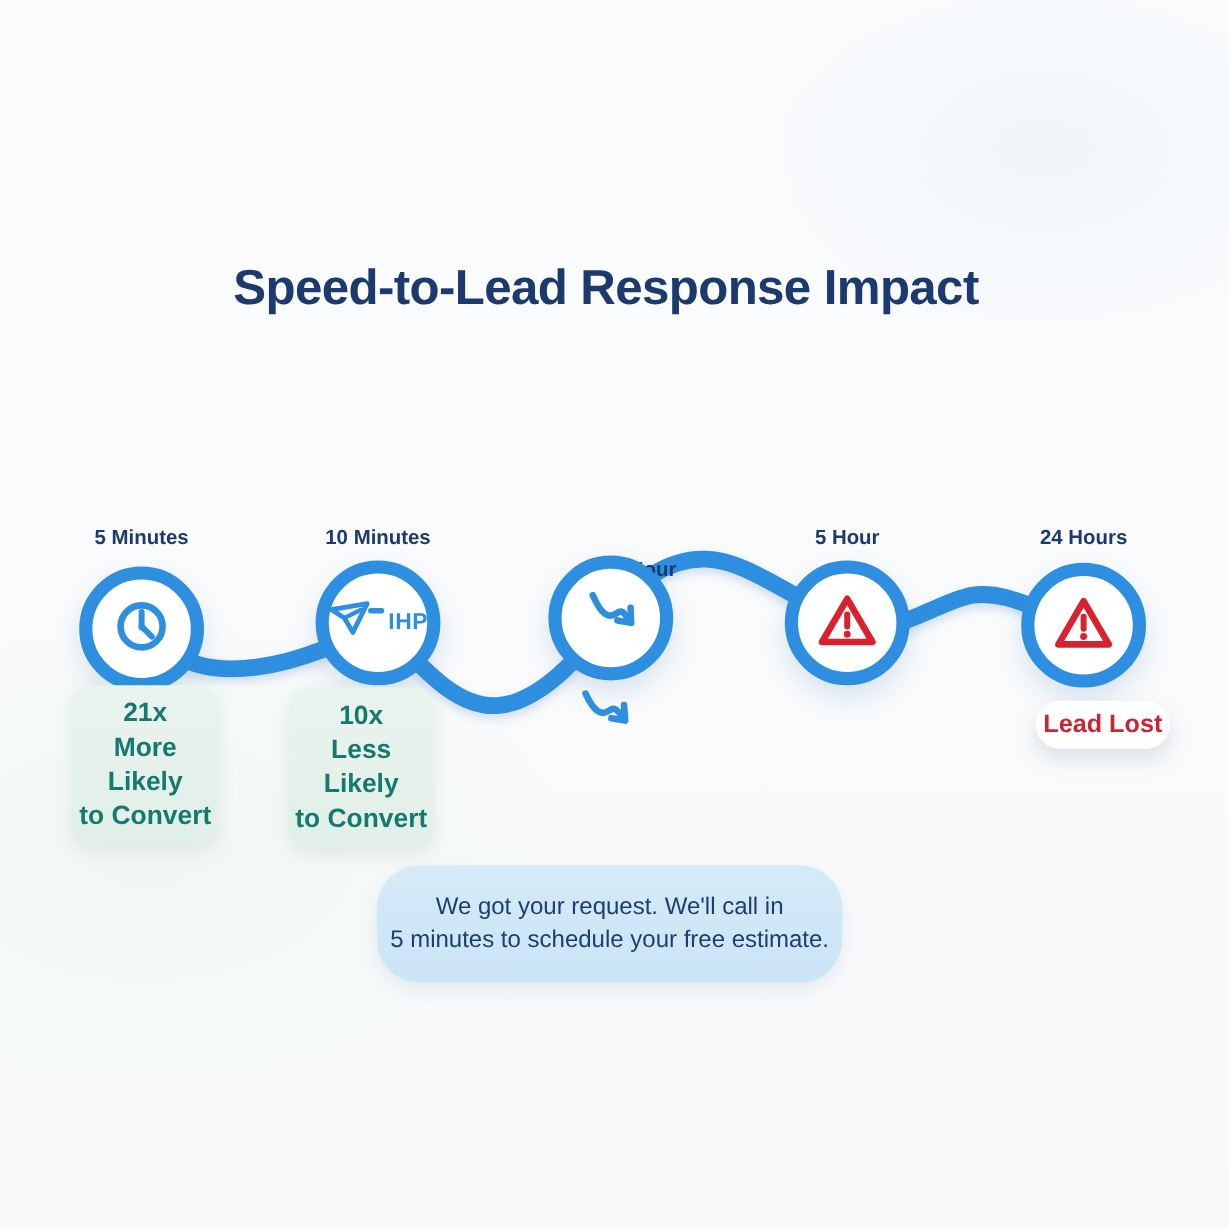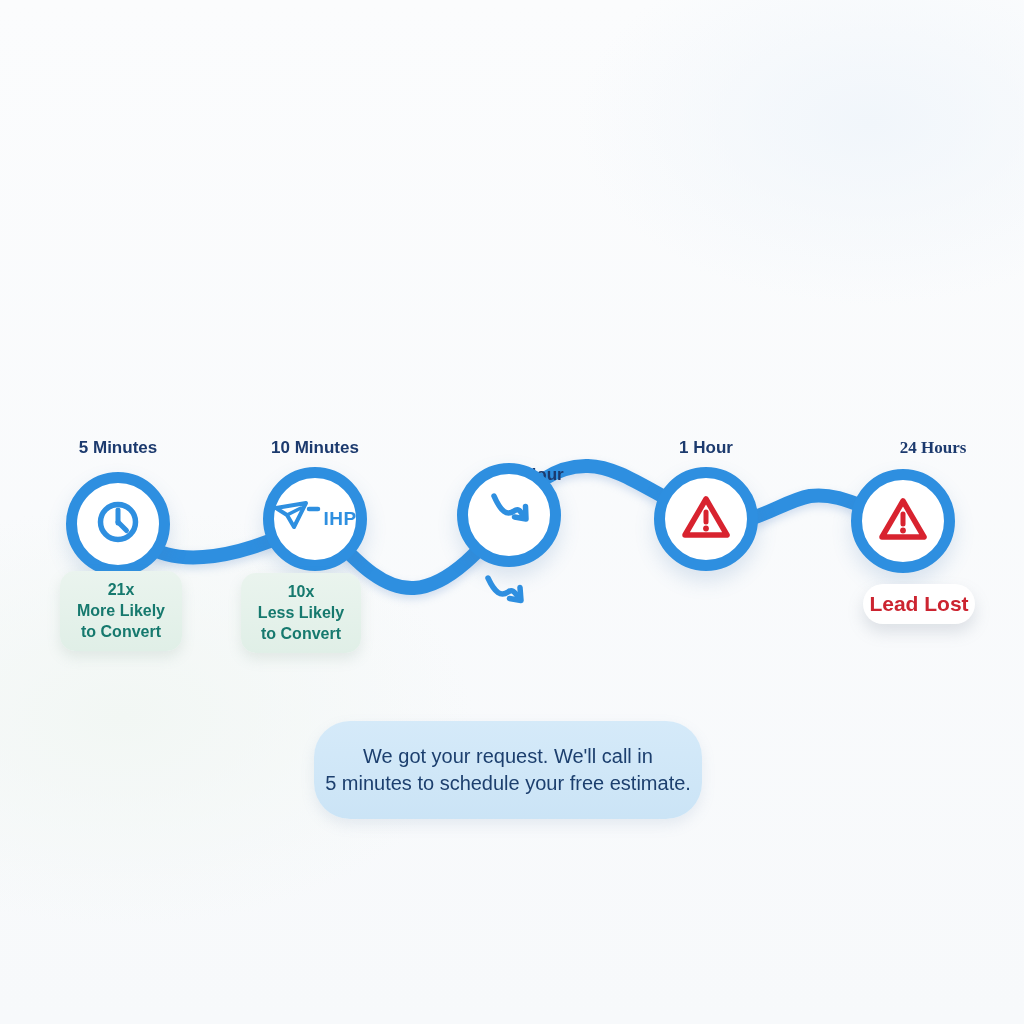--- a/index.html
+++ b/index.html
@@ -63,21 +63,21 @@
     letter-spacing: 0.5px;
     line-height: 1;
     margin-top: -2px;
   }
   .badge-positive {
     position: absolute;
     background: linear-gradient(180deg, #eaf4ee 0%, #e0efe7 100%);
     border-radius: 15px;
     box-shadow: 0 6px 14px rgba(110,150,130,0.16);
     color: #16796e;
-    font-size: 16px;
+    font-size: 22px;
     font-weight: 700;
     line-height: 1.3;
     text-align: center;
     white-space: pre-line;
     padding: 9px 4px;
   }
   .badge-negative {
     position: absolute;
     background: #ffffff;
     border-radius: 20px;
@@ -105,52 +105,53 @@
     white-space: pre-line;
     padding: 22px 10px;
   }
   .extra-arrow { position: absolute; }
 
   
   .label-1  { left: 28px;  top: 438px; }
   .label-2  { left: 225px; top: 438px; }
   .label-3  { left: 442px; top: 437px; margin-top: 28px; }
   .label-4  { left: 616px; top: 438px; }
-  .label-5  { left: 843px; top: 438px; font-family: Liberation Serif, serif; }
+  .label-5  { left: 813px; top: 438px; }
   .circle-1 { left: 66px;  top: 472px; }
   .circle-2 { left: 263px; top: 467px; }
   .circle-3 { left: 457px; top: 463px; }
   .circle-4 { left: 654px; top: 467px; }
   .circle-5 { left: 851px; top: 469px; }
   .badge-1  { left: 60px;  top: 571px; width: 122px; }
   .badge-2  { left: 241px; top: 573px; width: 120px; }
   .badge-5  { left: 847px; top: 584px; width: 112px; }
 </style>
 </head>
 <body>
 
 <div class="canvas">
 
+  <div class="title">Speed-to-Lead Response Impact</div>
 
   <svg class="connector" viewBox="0 0 1024 1024" aria-hidden="true">
     <path d="M 118 524
              C 152 558, 182 560, 214 556
              C 252 551, 288 534, 316 520
              C 346 548, 376 590, 414 588
              C 450 586, 484 546, 510 514
              C 526 487, 556 465, 588 466
              C 622 467, 652 494, 707 519
              C 748 532, 778 502, 810 496
              C 838 492, 862 508, 903 521" fill="none" stroke="#2e8fe0" stroke-width="14" stroke-linecap="round" stroke-linejoin="round"></path>
   </svg>
 
   <div class="node-label label-1">5 Minutes</div>
   <div class="node-label label-2">10 Minutes</div>
   <div class="node-label label-3">30 Hour</div>
-  <div class="node-label label-4">1 Hour</div>
+  <div class="node-label label-4">5 Hour</div>
   <div class="node-label label-5">24 Hours</div>
 
   <div class="node-circle circle-1">
     <span>
       <svg width="56" height="56" viewBox="0 0 56 56">
         <circle cx="28" cy="28" r="17.5" fill="none" stroke="#2e8fe0" stroke-width="5.5"></circle>
         <path d="M28 29 L28 16" fill="none" stroke="#2e8fe0" stroke-width="5" stroke-linecap="round"></path>
         <path d="M28 28 L36.5 36.5" fill="none" stroke="#2e8fe0" stroke-width="5" stroke-linecap="round"></path>
       </svg>
     </span>

